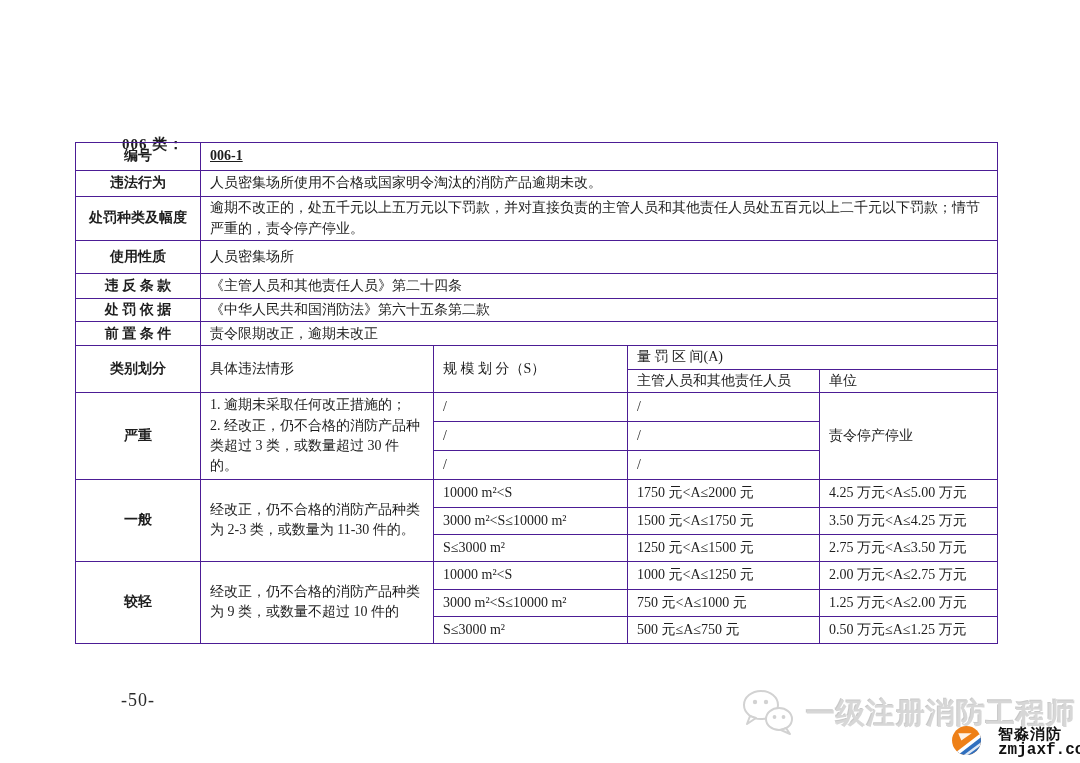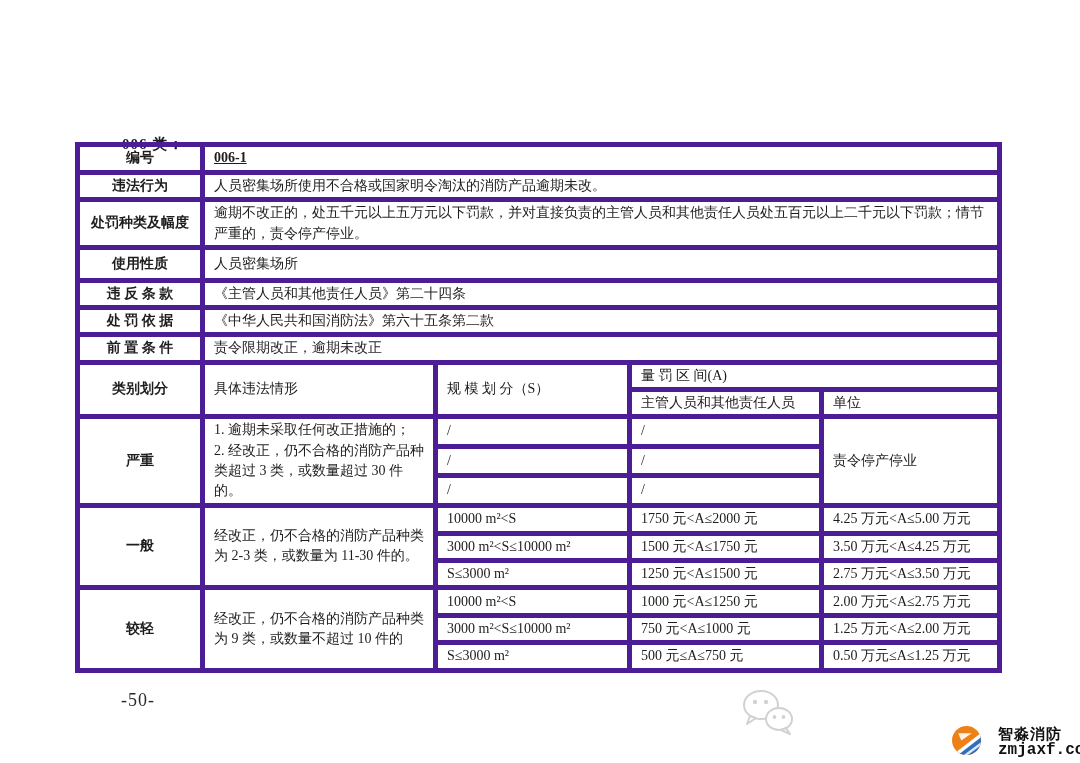--- a/index.html
+++ b/index.html
@@ -13,21 +13,21 @@
   }
   .section-title{
     position:absolute;left:122px;top:117px;
     font-size:15px;font-weight:bold;letter-spacing:1px;margin-top:18px;
   }
   table.penalty{
     position:absolute;left:75px;top:142px;
     width:922px;border-collapse:collapse;table-layout:fixed;
   }
   table.penalty td{
-    border:5px solid #4c1d95;
+    border:1px solid #4c1d95;
     font-size:14px;line-height:1.45;
     padding:1px 9px;vertical-align:middle;
     overflow:hidden;
   }
   td.lbl{text-align:center;font-weight:bold;padding:1px 3px;}
   td.bold{font-weight:bold;text-decoration:underline;}
   td.preline{white-space:pre-line;}
   .pgnum{
     position:absolute;left:121px;top:690px;
     font-size:18px;letter-spacing:1px;color:#2a2a2a;
@@ -177,20 +177,21 @@
         <ellipse cx="21" cy="17" rx="17" ry="14" fill="#ffffff" stroke="#d2d2d2" stroke-width="2"></ellipse>
         <path d="M10 28 L7 36 L16 30 Z" fill="#ffffff" stroke="#d2d2d2" stroke-width="2" stroke-linejoin="round"></path>
         <circle cx="15" cy="14" r="2.2" fill="#d2d2d2"></circle>
         <circle cx="26" cy="14" r="2.2" fill="#d2d2d2"></circle>
         <ellipse cx="39" cy="31" rx="13" ry="11" fill="#ffffff" stroke="#d2d2d2" stroke-width="2"></ellipse>
         <path d="M46 40 L50 46 L41 42 Z" fill="#ffffff" stroke="#d2d2d2" stroke-width="2" stroke-linejoin="round"></path>
         <circle cx="34.5" cy="29" r="1.9" fill="#d2d2d2"></circle>
         <circle cx="43.5" cy="29" r="1.9" fill="#d2d2d2"></circle>
       </svg>
     </span>
+    <span class="wm-text">一级注册消防工程师</span>
   </div>
 
   <div class="brand">
     <span>
       <svg width="31" height="31" viewBox="0 0 30 30">
         <defs>
             <clipPath id="cclip">
               <circle cx="15" cy="15" r="14"></circle>
             </clipPath>
           </defs>

